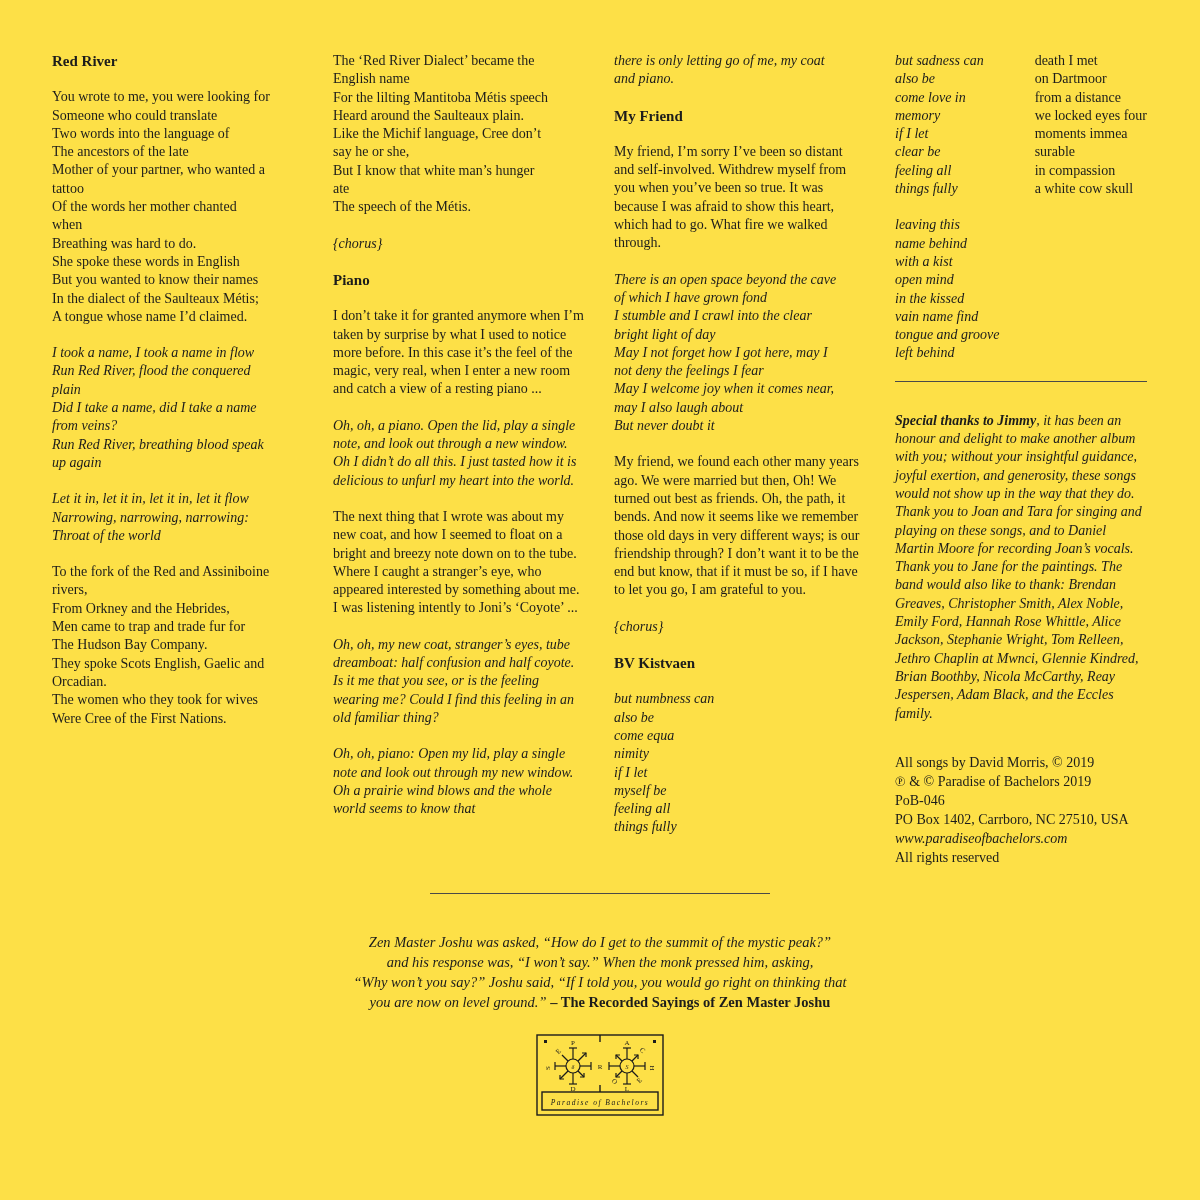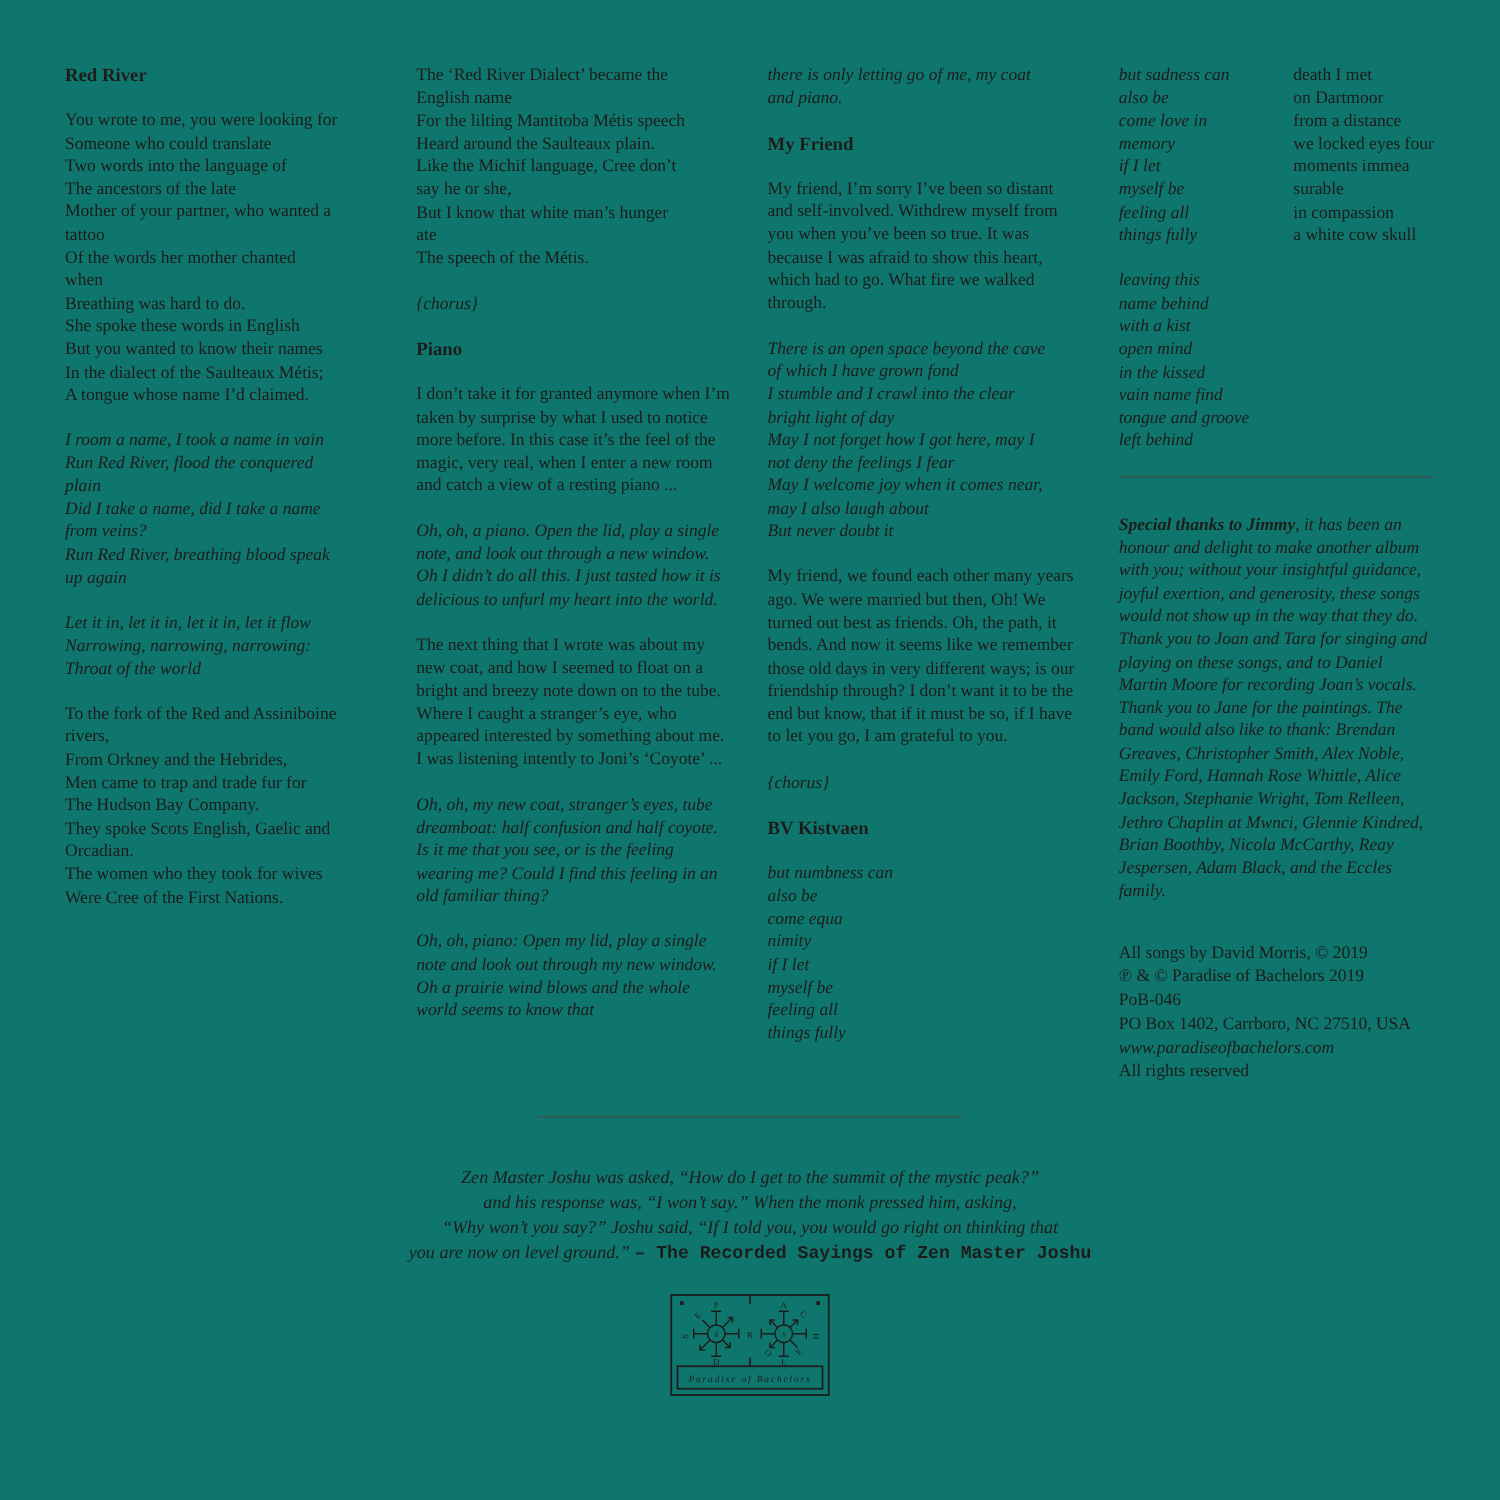--- a/index.html
+++ b/index.html
@@ -1,21 +1,21 @@
 <!DOCTYPE html>
 <html><head>
 <meta charset="utf-8">
 <style>
   html,body{margin:0;padding:0;background:#ffffff;}
   .page{
     position:relative;
     width:1200px;height:1200px;
     box-sizing:border-box;
     padding:52px 52px 0 52px;
-    background:#0f766e;
+    background:#fde047;
     color:#1c1c1b;
     font-family:"Liberation Serif","DejaVu Serif",serif;
     font-size:14px;
     line-height:18.3px;
     overflow:hidden;
   }
   .cols{display:flex;gap:29px;align-items:flex-start;}
   .col{width:252px;flex:0 0 252px;}
   .heading{font-weight:bold;font-size:15px;margin:18px 0 18px 0;}
   .heading.first{margin-top:0;}
@@ -26,21 +26,21 @@
   .duet .dleft{white-space:pre-line;text-align:left;}
   .duet .dright{white-space:pre-line;text-align:left;}
   .rule{border:none;border-top:1px solid #4a4a48;height:0;margin:10px 0 30px 0;}
   .thanks{margin:0 0 30px 0;}
   .thanks .lead{font-weight:bold;font-style:italic;}
   .thanks .rest{font-style:italic;}
   .credits div{line-height:19px;}
   .bottom{margin-top:26px;text-align:center;}
   .bottom-rule{border:none;border-top:1px solid #4a4a48;height:0;width:340px;margin:0 auto 38px auto;}
   .zen{font-style:italic;font-size:14.5px;line-height:20px;width:620px;margin:0 auto;text-align:center;}
-  .zen .attr{font-style:normal;font-weight:bold;font-family:Liberation Mono, monospace;}
+  .zen .attr{font-style:normal;font-weight:bold;}
   .logo-wrap{margin-top:22px;}
   .logo-wrap svg{display:inline-block;}
   .logo-text{font-family:"Liberation Serif","DejaVu Serif",serif;}
 </style>
 </head>
 <body>
 
 <div class="page">
 
   <div class="cols">
@@ -53,21 +53,21 @@
 The ancestors of the late
 Mother of your partner, who wanted a
 tattoo
 Of the words her mother chanted
 when
 Breathing was hard to do.
 She spoke these words in English
 But you wanted to know their names
 In the dialect of the Saulteaux Métis;
 A tongue whose name I’d claimed.</div>
-      <div class="verse italic">I room a name, I took a name in vain
+      <div class="verse italic">I took a name, I took a name in flow
 Run Red River, flood the conquered
 plain
 Did I take a name, did I take a name
 from veins?
 Run Red River, breathing blood speak
 up again</div>
       <div class="verse italic">Let it in, let it in, let it in, let it flow
 Narrowing, narrowing, narrowing:
 Throat of the world</div>
       <div class="verse">To the fork of the Red and Assiniboine
@@ -129,21 +129,21 @@
       </div>
     </div>
 
     <div class="col">
       <div class="duet">
         <div class="dleft italic">but sadness can
 also be
 come love in
 memory
 if I let
-myself be
+clear be
 feeling all
 things fully</div>
         <div class="dright">death I met
 on Dartmoor
 from a distance
 we locked eyes four
 moments immea
 surable
 in compassion
 a white cow skull</div>

